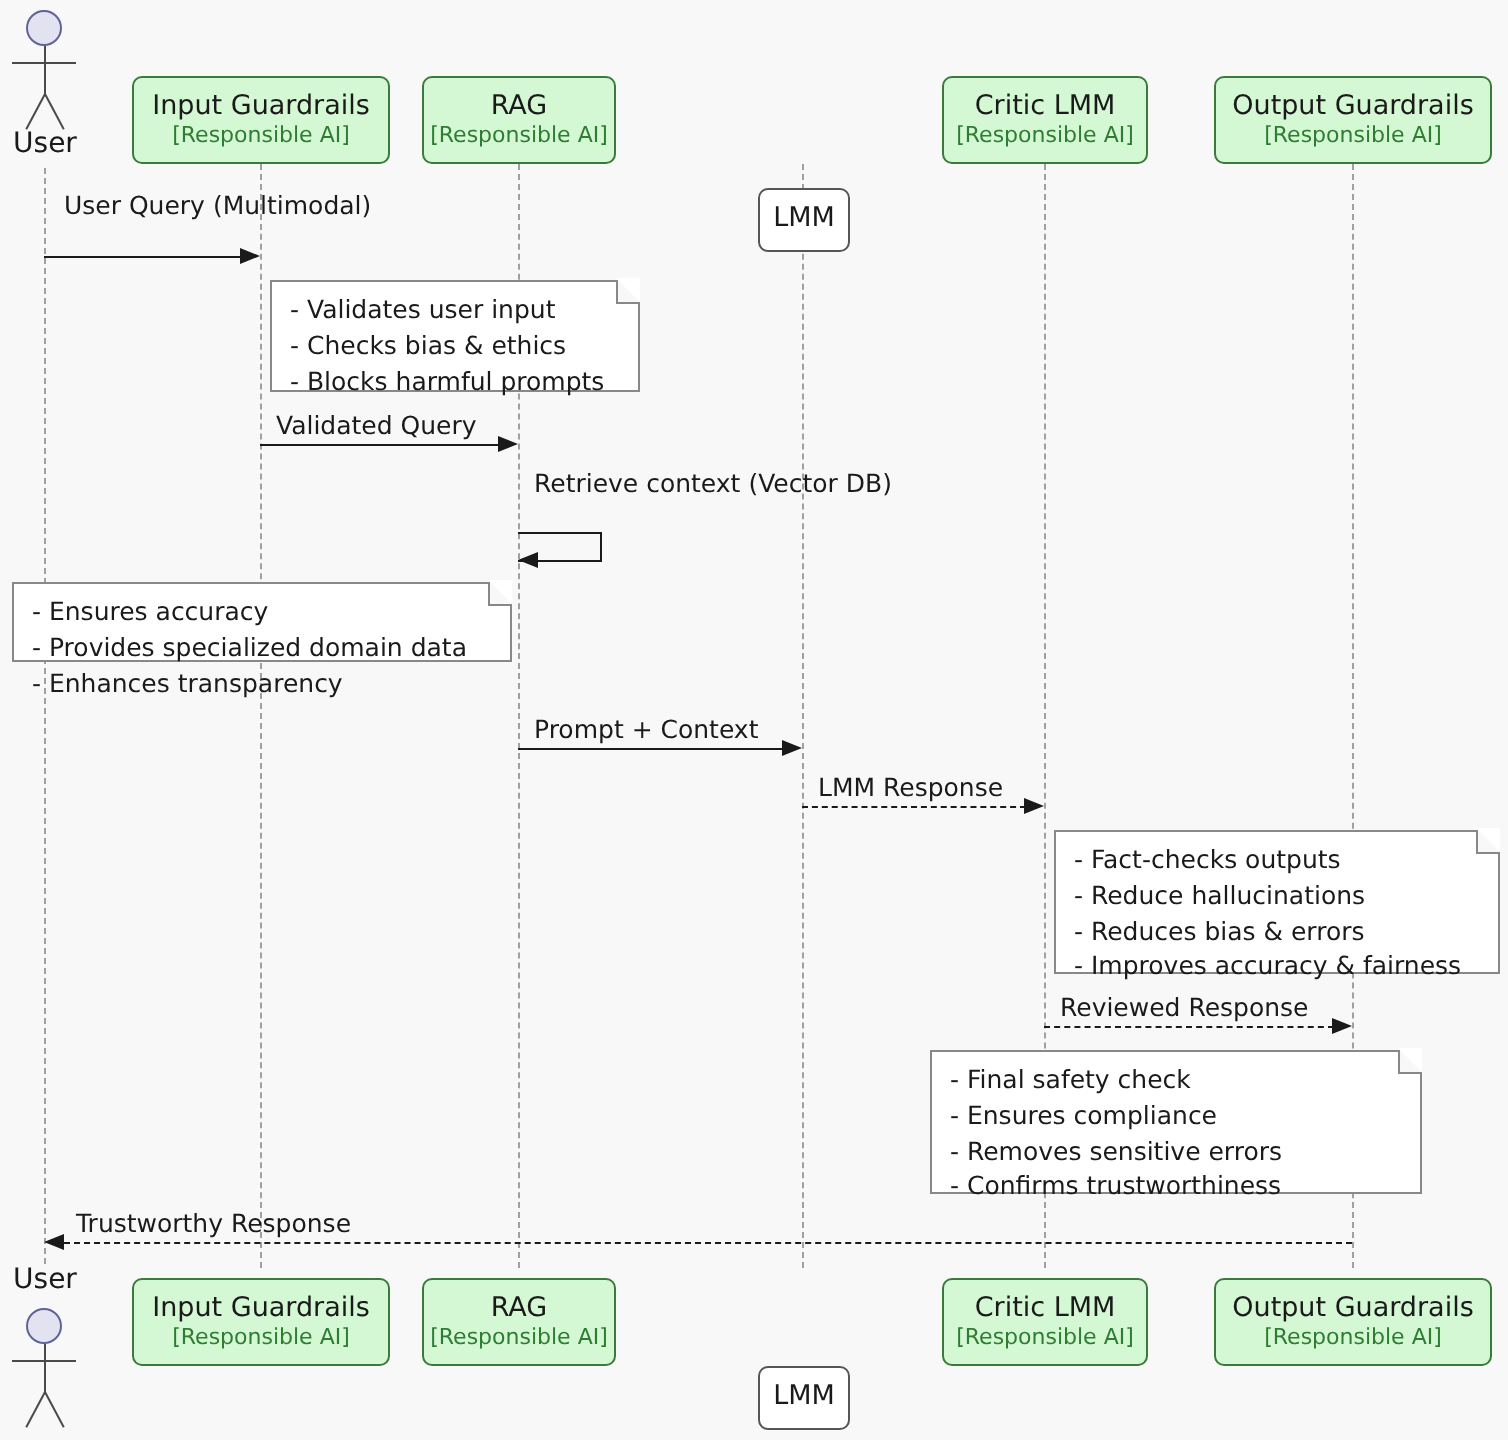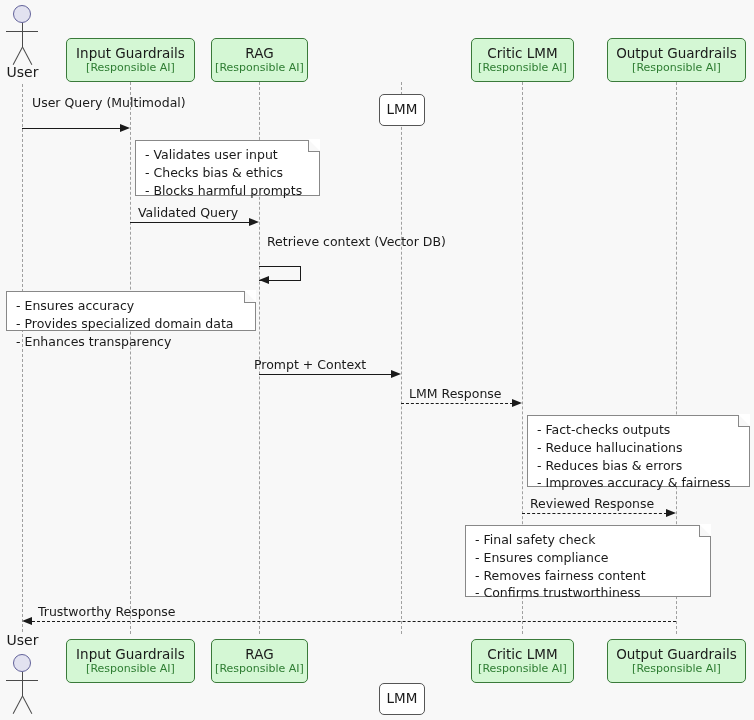--- a/index.html
+++ b/index.html
@@ -266,21 +266,21 @@
   <div class="selfmsg" style="left:259px; top:266px; width:42px; height:15px;"></div>
   <div class="arrow-head left" style="left:259px; top:276px;"></div>
 
   <div class="note" style="left:6px; top:291px; width:250px; height:40px;">
     <span class="fold"></span>
     <span class="nline">- Ensures accuracy</span>
     <span class="nline">- Provides specialized domain data</span>
     <span class="nline">- Enhances transparency</span>
   </div>
 
-  <div class="msg-label" style="left:254px; top:357px;">
+  <div class="msg-label" style="left:267px; top:357px;">
     <span class="nline">Prompt + Context</span>
   </div>
   <div class="msg-line" style="left:259px; top:374px; width:133px;"></div>
   <div class="arrow-head right" style="left:391px; top:369.5px;"></div>
 
   <div class="msg-label" style="left:409px; top:386px;">
     <span class="nline">LMM Response</span>
   </div>
   <div class="msg-line dotted" style="left:401px; top:403px; width:112px;"></div>
   <div class="arrow-head right" style="left:512px; top:398.5px;"></div>
@@ -296,21 +296,21 @@
   <div class="msg-label" style="left:530px; top:496px;">
     <span class="nline">Reviewed Response</span>
   </div>
   <div class="msg-line dotted" style="left:522px; top:513px; width:145px;"></div>
   <div class="arrow-head right" style="left:666px; top:508.5px;"></div>
 
   <div class="note" style="left:465px; top:525px; width:246px; height:72px;">
     <span class="fold"></span>
     <span class="nline">- Final safety check</span>
     <span class="nline">- Ensures compliance</span>
-    <span class="nline">- Removes fairness content</span>
+    <span class="nline">- Removes sensitive errors</span>
     <span class="nline">- Confirms trustworthiness</span>
   </div>
 
   <div class="msg-label" style="left:38px; top:604px;">
     <span class="nline">Trustworthy Response</span>
   </div>
   <div class="msg-line dotted" style="left:32px; top:621px; width:644px;"></div>
   <div class="arrow-head left" style="left:22px; top:616.5px;"></div>
 
 </div>

